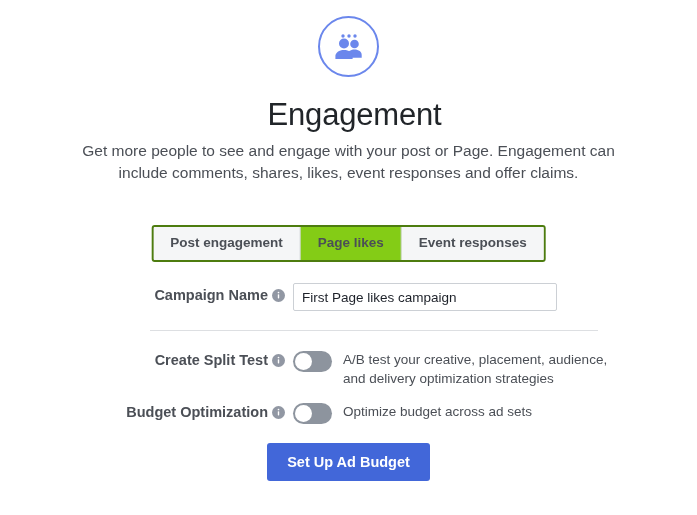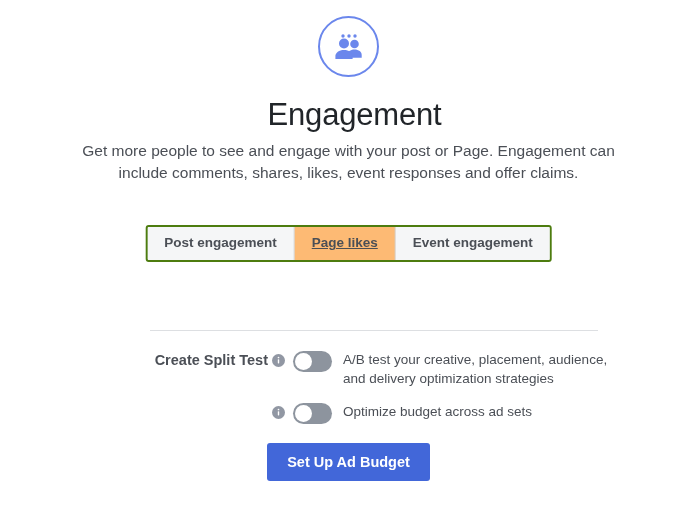--- a/index.html
+++ b/index.html
@@ -85,22 +85,21 @@
     color: #4b4f56;
     padding: 8px 17px 9px 17px;
     background: #f5f6f7;
     border-right: 1px solid #ccd0d5;
     white-space: nowrap;
     cursor: pointer;
     line-height: 16px;
   }
   .tab:last-child { border-right: none; }
   .tab.selected {
-    background: #fdba74;
-    text-decoration: underline;
+    background: #84cc16;
   }
 
   
   .form {
     position: absolute;
     top: 283px;
     left: 0;
     width: 697px;
   }
   .form-row {
@@ -231,23 +230,37 @@
     </div>
   </div>
 
   <div class="page-title">Engagement</div>
 
   <div class="page-desc">Get more people to see and engage with your post or Page. Engagement can include comments, shares, likes, event responses and offer claims.</div>
 
   <div class="tabs">
     <div class="tab">Post engagement</div>
     <div class="tab selected">Page likes</div>
-    <div class="tab">Event engagement</div>
-  </div>
-
+    <div class="tab">Event responses</div>
+  </div>
+
+  <div class="form">
+    <div class="form-row">
+      <div class="form-label">
+        <span>Campaign Name</span><span class="info-icon"><svg width="13" height="13" viewBox="0 0 13 13" aria-hidden="true">
+              <circle cx="6.5" cy="6.5" r="6.5" fill="#9197a3"></circle>
+              <rect x="5.8" y="5.2" width="1.4" height="4.2" rx="0.6" fill="#ffffff"></rect>
+              <circle cx="6.5" cy="3.5" r="0.85" fill="#ffffff"></circle>
+            </svg></span>
+      </div>
+      <div class="form-control">
+        <input class="text-input" type="text" value="First Page likes campaign" style="">
+      </div>
+    </div>
+  </div>
 
   <div class="divider"></div>
 
   <div class="toggle-rows">
 
     <div class="toggle-row">
       <div class="form-label">
         <span>Create Split Test</span><span class="info-icon"><svg width="13" height="13" viewBox="0 0 13 13" aria-hidden="true">
               <circle cx="6.5" cy="6.5" r="6.5" fill="#9197a3"></circle>
               <rect x="5.8" y="5.2" width="1.4" height="4.2" rx="0.6" fill="#ffffff"></rect>
@@ -255,21 +268,21 @@
             </svg></span>
       </div>
       <div class="switch">
         <div class="knob"></div>
       </div>
       <div class="toggle-desc">A/B test your creative, placement, audience, and delivery optimization strategies</div>
     </div>
 
     <div class="toggle-row">
       <div class="form-label">
-        <span class="info-icon"><svg width="13" height="13" viewBox="0 0 13 13" aria-hidden="true">
+        <span>Budget Optimization</span><span class="info-icon"><svg width="13" height="13" viewBox="0 0 13 13" aria-hidden="true">
               <circle cx="6.5" cy="6.5" r="6.5" fill="#9197a3"></circle>
               <rect x="5.8" y="5.2" width="1.4" height="4.2" rx="0.6" fill="#ffffff"></rect>
               <circle cx="6.5" cy="3.5" r="0.85" fill="#ffffff"></circle>
             </svg></span>
       </div>
       <div class="switch">
         <div class="knob"></div>
       </div>
       <div class="toggle-desc">Optimize budget across ad sets</div>
     </div>

